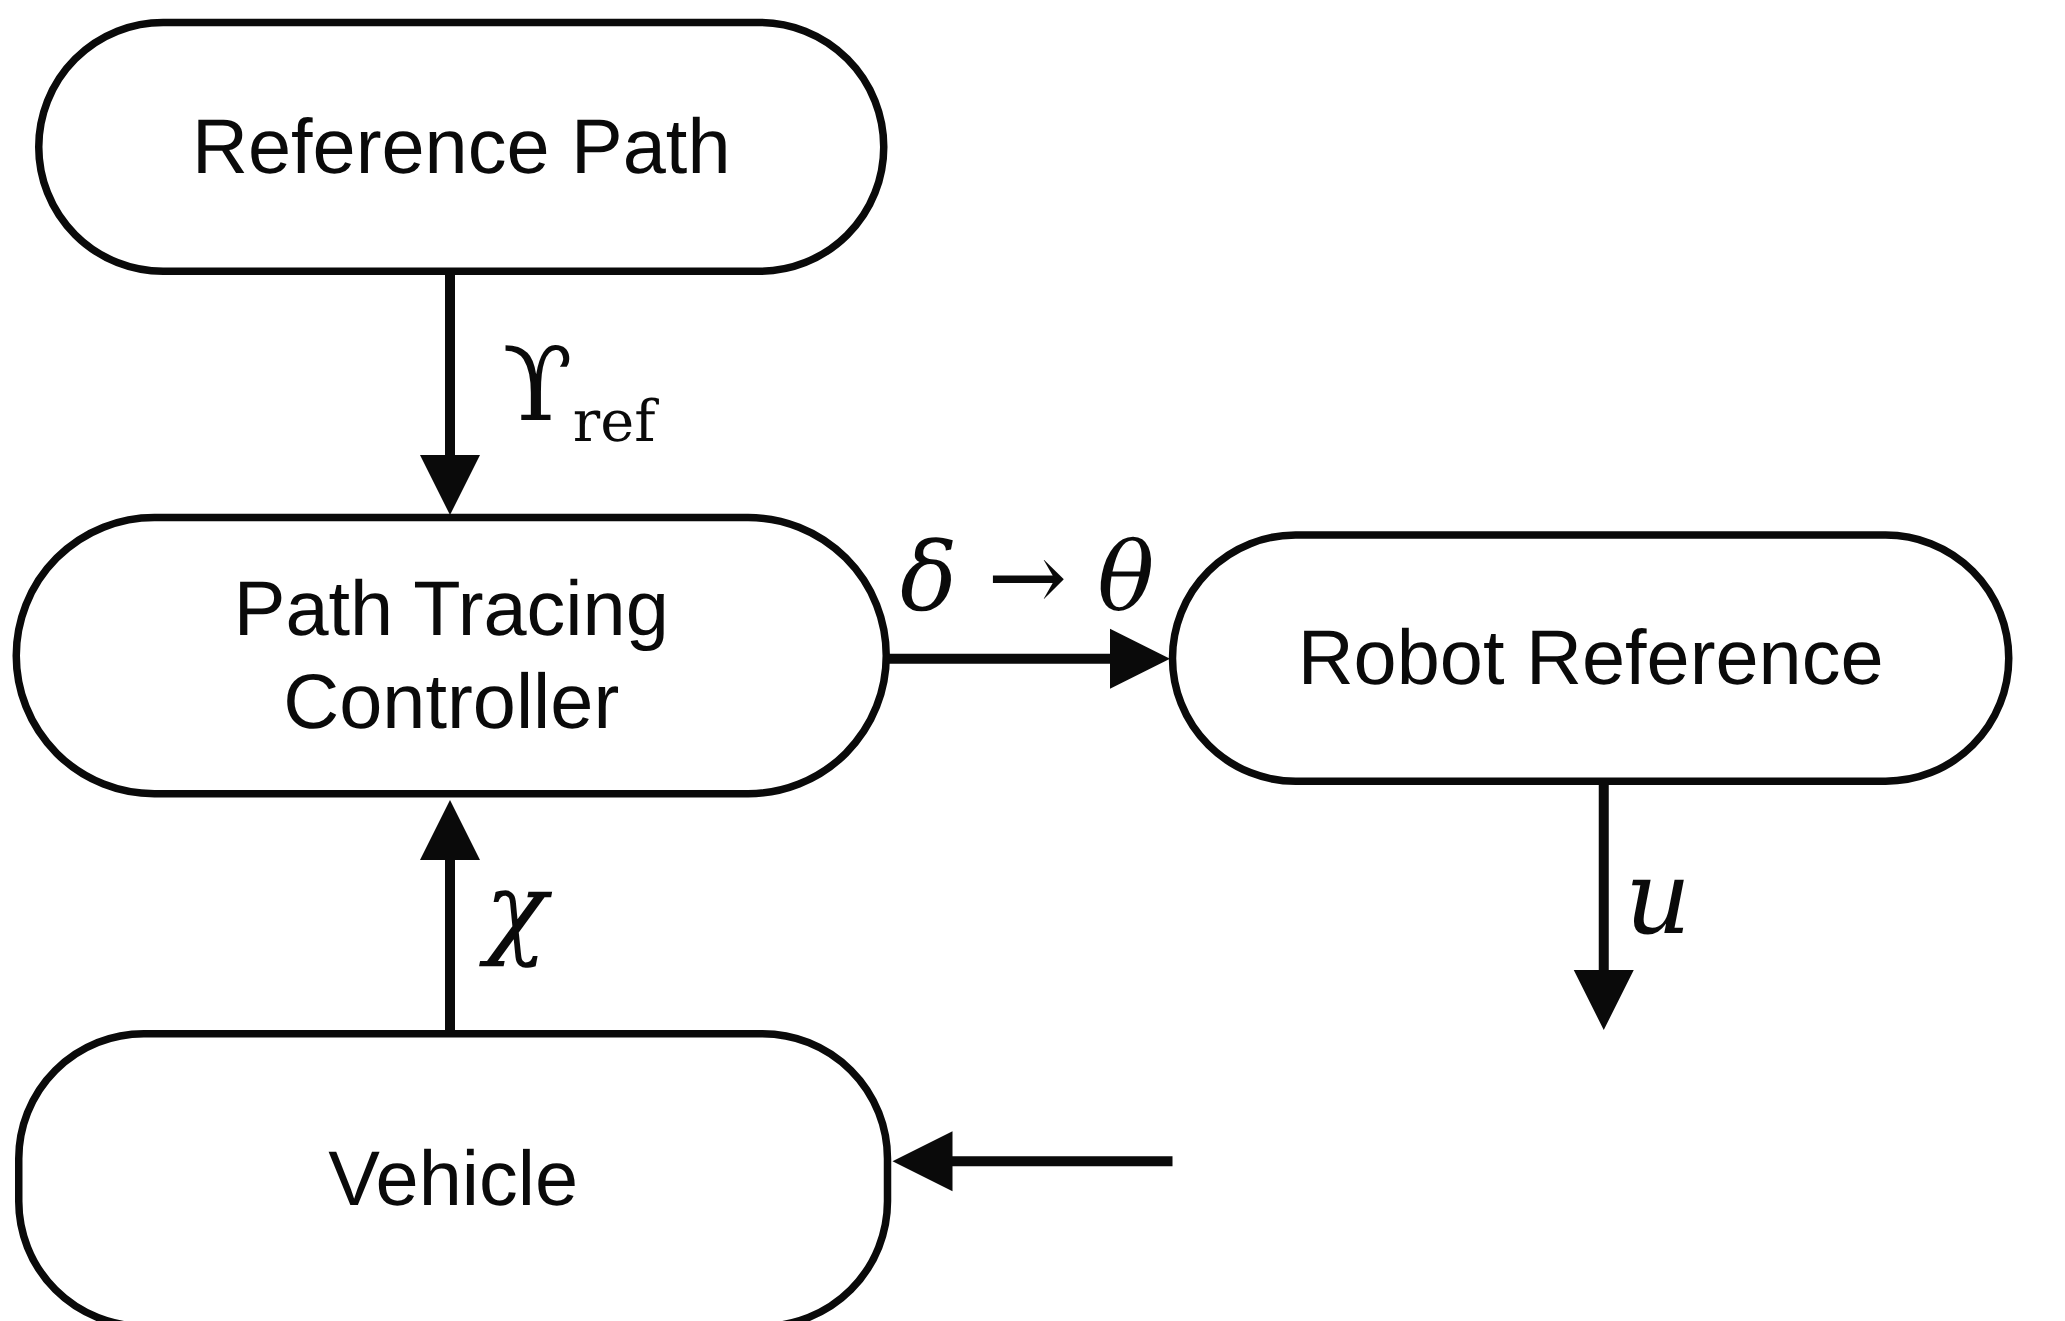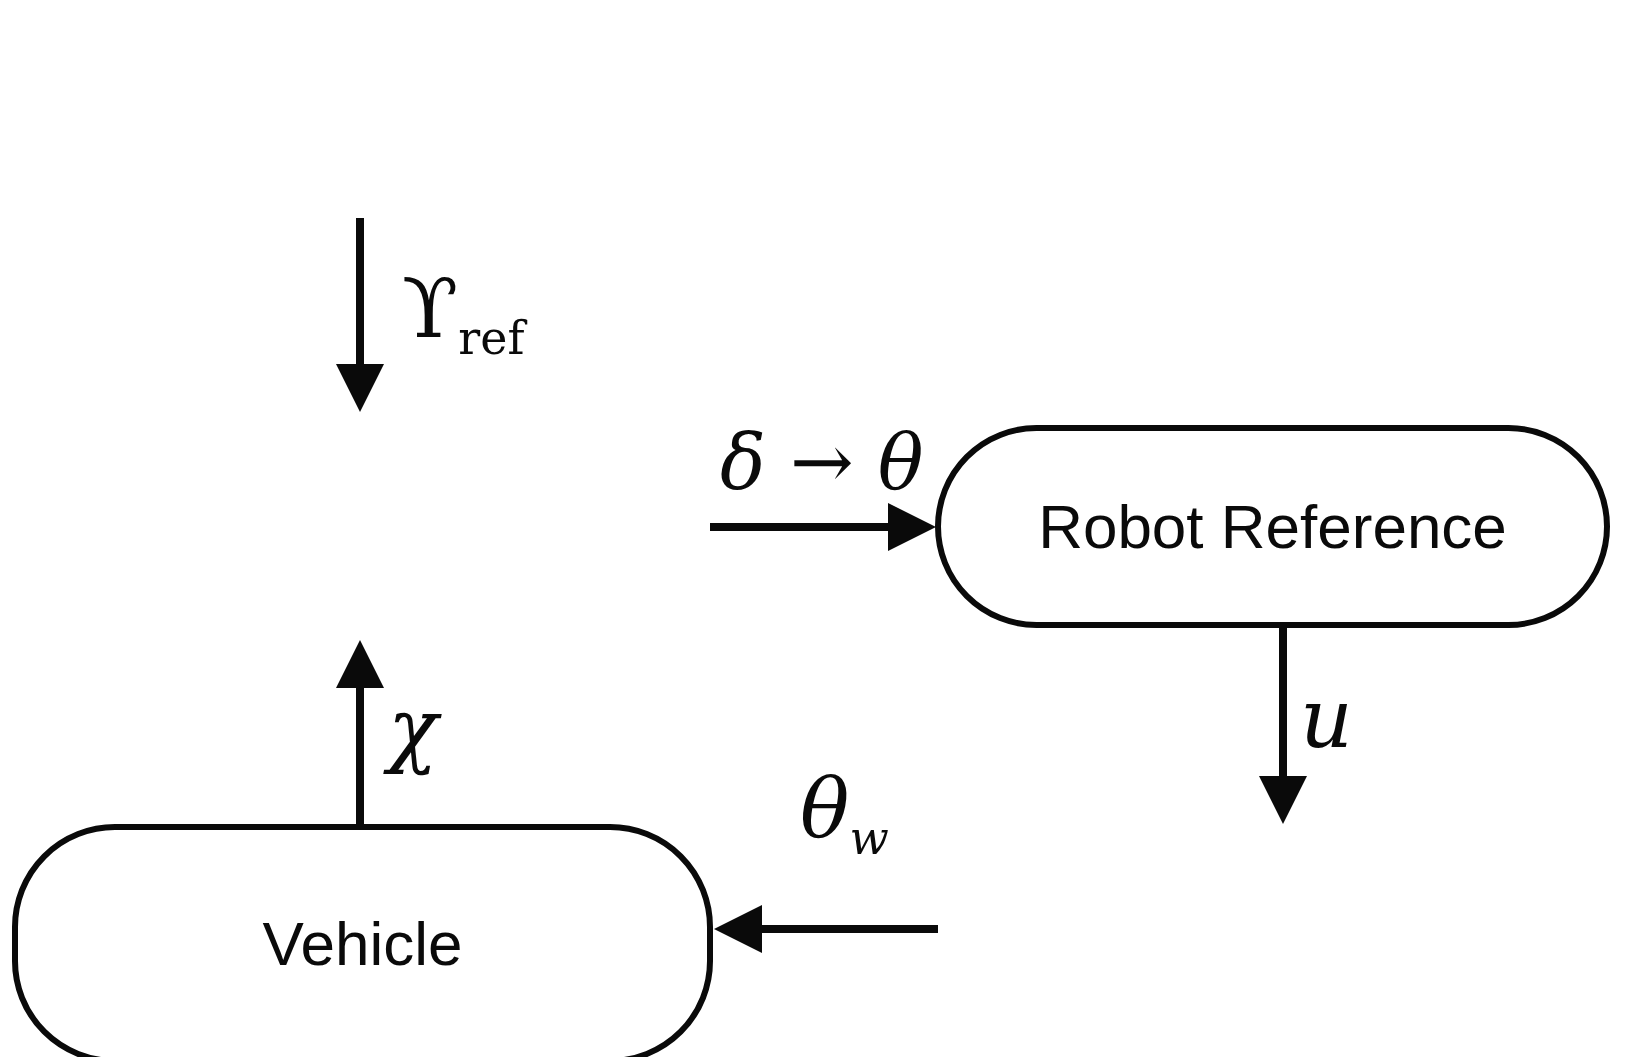--- a/index.html
+++ b/index.html
@@ -71,21 +71,27 @@
   .label-delta-theta { left: 720px;  top: 424px; font-size: 76px; }
   .label-u           { left: 1300px; top: 678px; }
   .label-theta-w     { left: 800px;  top: 768px; }
   .label-chi         { left: 388px;  top: 688px; }
 </style>
 </head>
 <body>
 
 <div id="stage">
 
+  <div class="node node-reference-path">
+    <span class="node-text">Reference Path</span>
+  </div>
 
+  <div class="node node-path-tracing-controller">
+    <span class="node-text">Path Tracing Controller</span>
+  </div>
 
   <div class="node node-robot-controller">
     <span class="node-text">Robot Reference</span>
   </div>
 
   <div class="node node-vehicle">
     <span class="node-text">Vehicle</span>
   </div>
 
 
@@ -102,23 +108,20 @@
   </div>
 
   <div class="arrow-line line-rc-to-sr"></div>
   <div class="arrow-head head-down head-rc-to-sr"></div>
   <div class="math label-u">
     <span class="it">u</span>
   </div>
 
   <div class="arrow-line line-sr-to-veh"></div>
   <div class="arrow-head head-left head-sr-to-veh"></div>
-  <div class="math label-theta-w">
-    <span class="it">θ</span><sub class="it">w</sub>
-  </div>
 
   <div class="arrow-line line-veh-to-ptc"></div>
   <div class="arrow-head head-up head-veh-to-ptc"></div>
   <div class="math label-chi">
     <span class="it">χ</span>
   </div>
 
 </div>
 
 </body></html>

